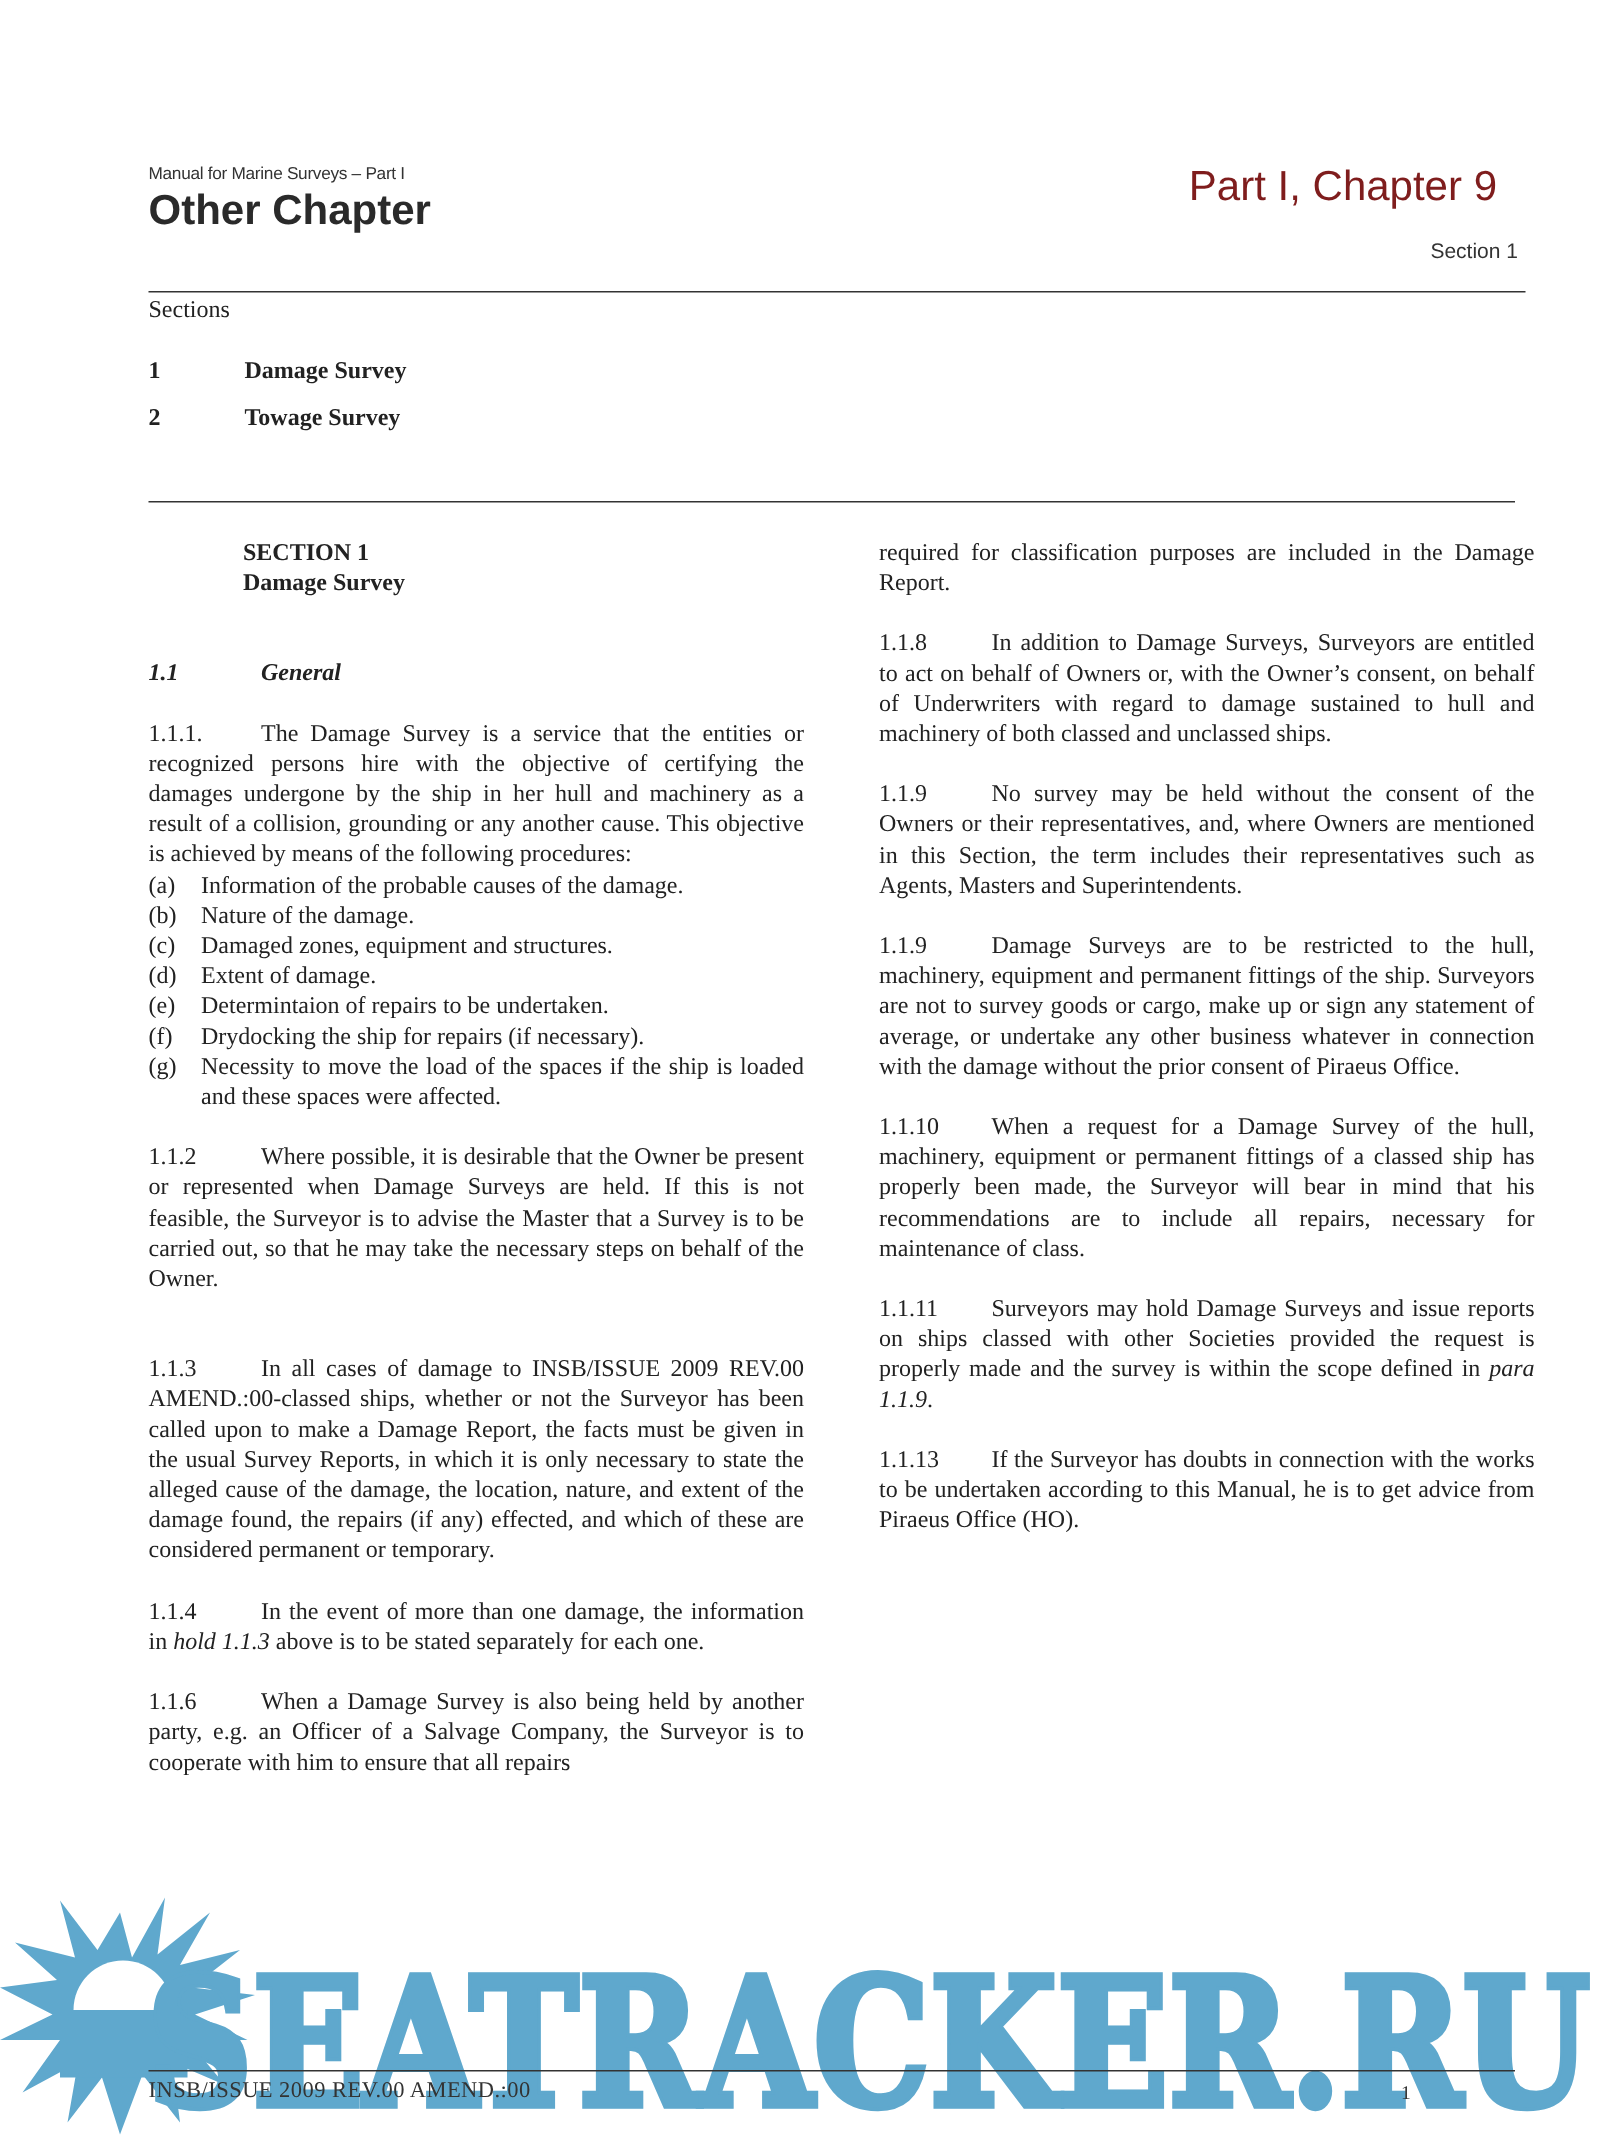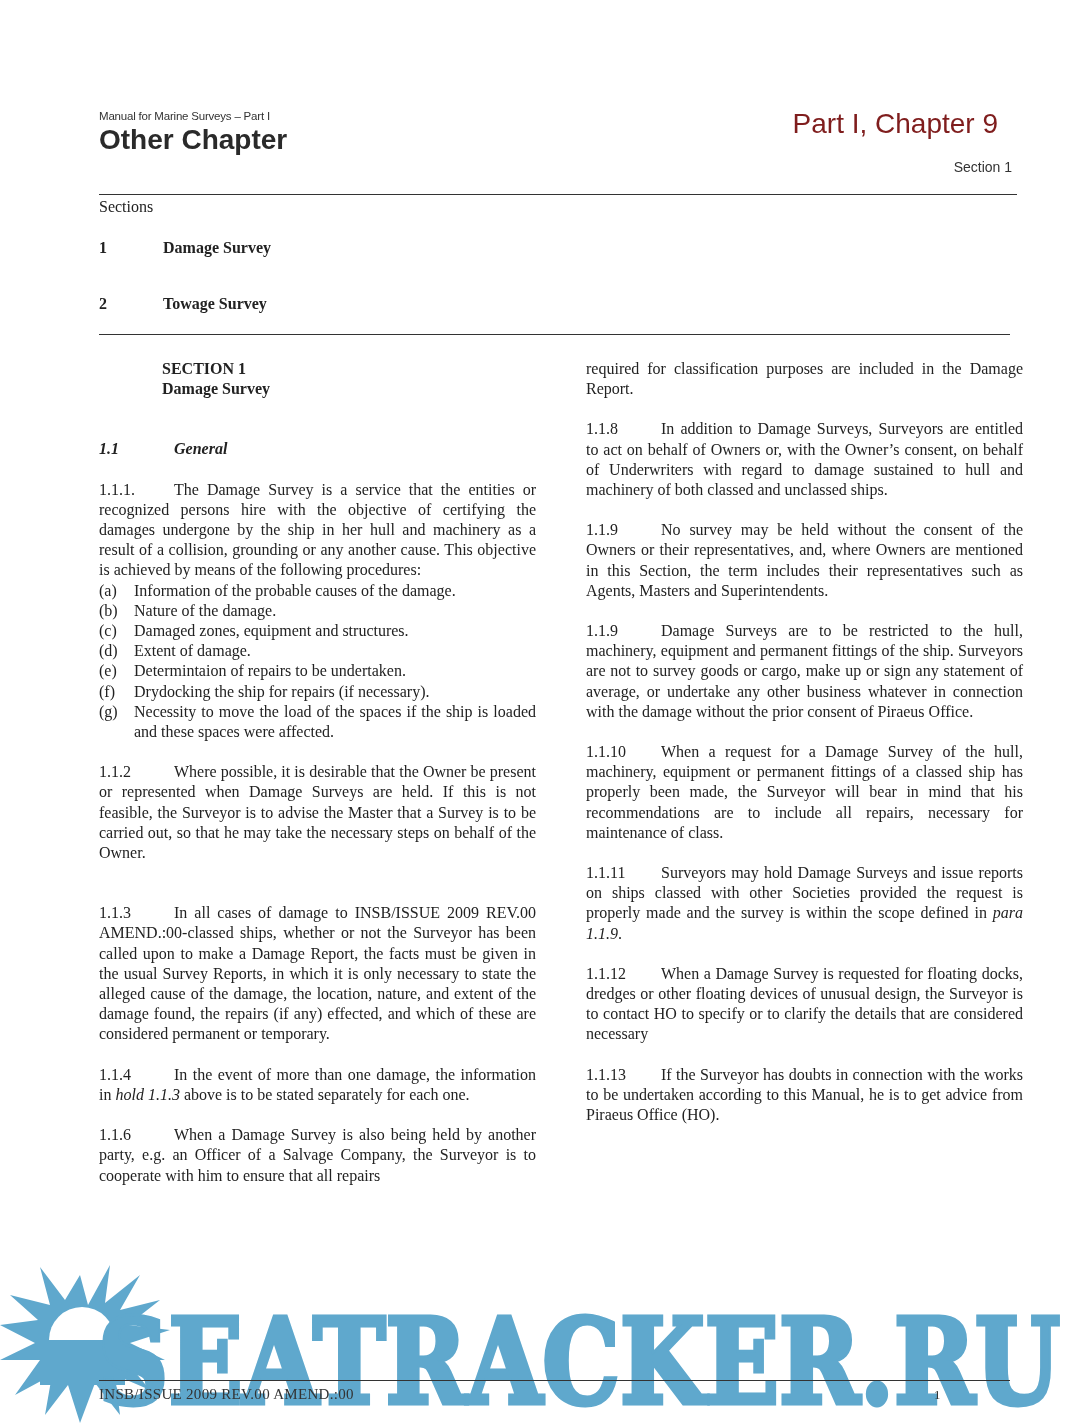--- a/index.html
+++ b/index.html
@@ -46,21 +46,21 @@
 <div class="abs sans doc-title">Other Chapter</div>
 <div class="abs sans chapter-title">Part I, Chapter 9</div>
 <div class="abs sans section-label">Section 1</div>
 
 <div class="rule" style="left:99px; top:194px; width:918px;"></div>
 
 <div class="abs sections-head">Sections</div>
 <div class="toc-row" style="top:239px;">
   <span class="num">1</span><span>Damage Survey</span>
 </div>
-<div class="toc-row" style="top:295px;">
+<div class="toc-row" style="top:270px;">
   <span class="num">2</span><span>Towage Survey</span>
 </div>
 
 <div class="rule" style="left:99px; top:334px; width:911px;"></div>
 
 <div class="col" style="left:99px; top:359px;">
   <div class="sec-heading">SECTION  1</div>
   <div class="sec-heading">Damage Survey</div>
   <div style="height:40px;"></div>
   <div class="gen-heading">
@@ -108,21 +108,20 @@
   <p><span class="tab">1.1.6</span><span>When a Damage Survey is also being held by another party, e.g. an Officer of a Salvage Company, the Surveyor is  to cooperate with  him to ensure that all  repairs</span></p>
 </div>
 
 <div class="col" style="left:586px; top:359px;">
   <p>required for classification purposes are included in the Damage Report.</p>
   <p><span class="tab">1.1.8</span><span>In addition to Damage Surveys, Surveyors are entitled to act on behalf of Owners or, with the Owner’s consent, on behalf of Underwriters with regard to damage sustained to hull and machinery of both classed and unclassed ships.</span></p>
   <p><span class="tab">1.1.9</span><span>No survey may be held without the consent of the Owners or their representatives, and, where Owners are mentioned in this Section, the term includes their representatives such as Agents, Masters and Superintendents.</span></p>
   <p><span class="tab">1.1.9</span><span>Damage Surveys are to be restricted to the hull, machinery, equipment and permanent fittings of the ship. Surveyors are not to survey goods or cargo, make up or sign any statement of average, or undertake any other business whatever in connection with the damage without the prior consent of Piraeus Office.</span></p>
   <p><span class="tab">1.1.10</span><span>When a request for a Damage Survey of the hull, machinery, equipment or permanent fittings of a classed ship has properly been made, the Surveyor will bear in mind that his recommendations are to include all repairs, necessary for maintenance of class.</span></p>
   <p><span class="tab">1.1.11</span><span>Surveyors may hold Damage Surveys and issue reports on ships classed with other Societies provided the request is properly made and the survey is within the scope defined in </span><em>para 1.1.9</em><span>.</span></p>
-  <p><span class="tab">1.1.12</span><span>When a Damage Survey is requested for floating docks, dredges or other floating devices of unusual design, the Surveyor is to contact HO to specify or to clarify the details that are considered necessary</span></p>
   <p><span class="tab">1.1.13</span><span>If the Surveyor has doubts in connection with the works to be undertaken according to this Manual, he is to get advice from Piraeus Office (HO).</span></p>
 </div>
 
 <svg class="watermark" viewBox="0 0 1080 180">
   <defs>
     <clipPath id="lowerHalf">
         <rect x="0" y="65" width="1080" height="120"></rect>
       </clipPath>
   </defs>
   <g fill="#5fa8cd">

